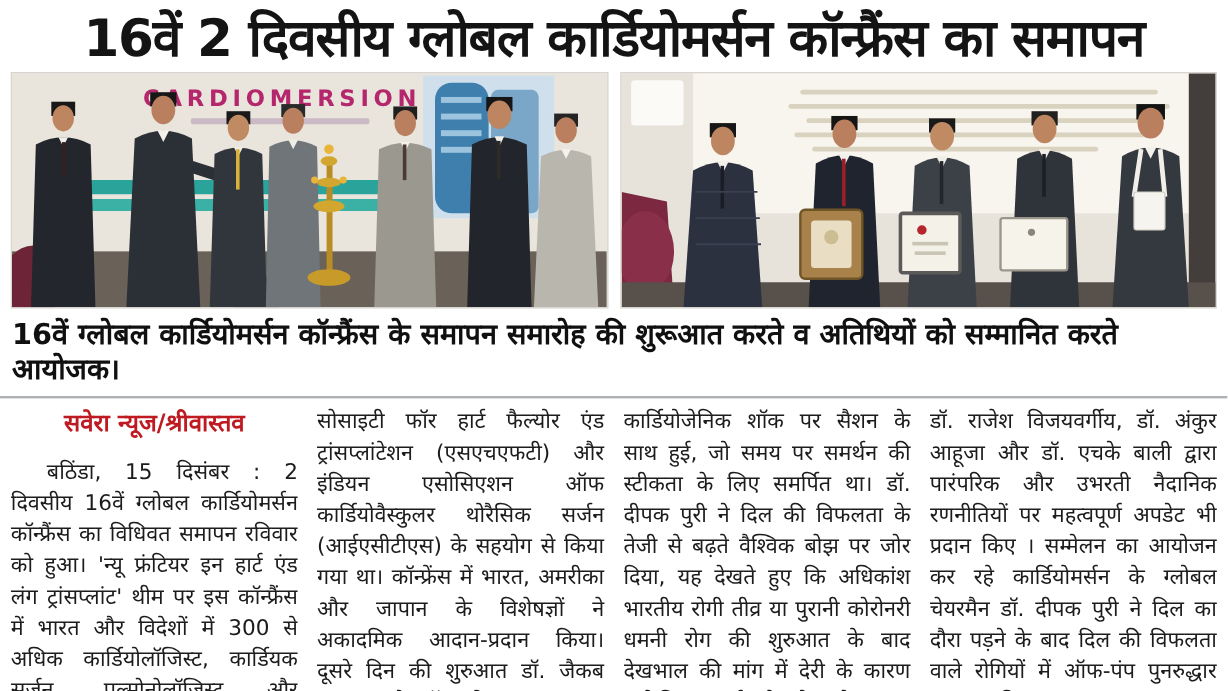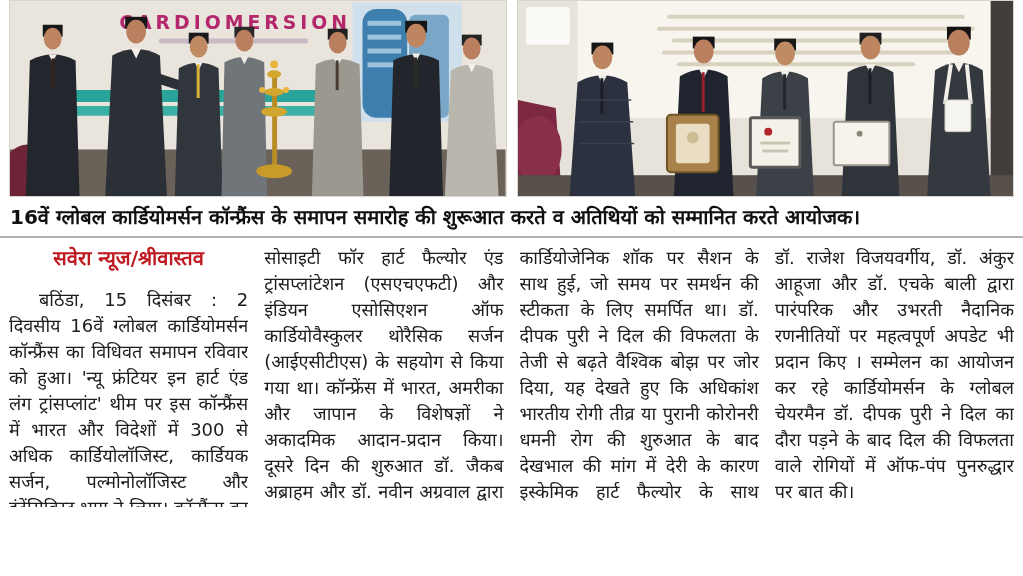--- a/index.html
+++ b/index.html
@@ -26,21 +26,21 @@
   }
   .photo {
     flex:1 1 0; position:relative; overflow:hidden;
     border:1px solid #d8d5d0;
     background:#ece8e1;
   }
   .photo svg { width:100%; height:100%; display:block; }
   
   .caption {
     padding:8px 10px 7px 10px;
-    font-size:20px; font-weight:bold; color:#101010;
+    font-size:24px; font-weight:bold; color:#101010;
     border-bottom:2px solid #aeb2b5;
     line-height:1.2;
   }
   
   .columns {
     display:grid;
     grid-template-columns:repeat(4,1fr);
     column-gap:16px;
     padding:7px 9px 0 9px;
     height:269px;
@@ -57,20 +57,21 @@
     margin-bottom:16px;
   }
   .lead-par { text-indent:30px; }
   .banner-word { letter-spacing:4px; }
 </style>
 </head>
 <body>
 
 <div class="page">
 
+  <h1 class="headline">16वें 2 दिवसीय ग्लोबल कार्डियोमर्सन कॉन्फ्रैंस का समापन</h1>
 
   <div class="photo-row">
 
     <figure class="photo">
       <svg viewBox="0 0 499 197" preserveAspectRatio="none">
 
         <rect x="0" y="0" width="499" height="197" fill="#e9e4dc"></rect>
         <rect x="0" y="150" width="499" height="47" fill="#6a6158"></rect>
 
         <ellipse cx="18" cy="175" rx="26" ry="30" fill="#6d2436"></ellipse>

